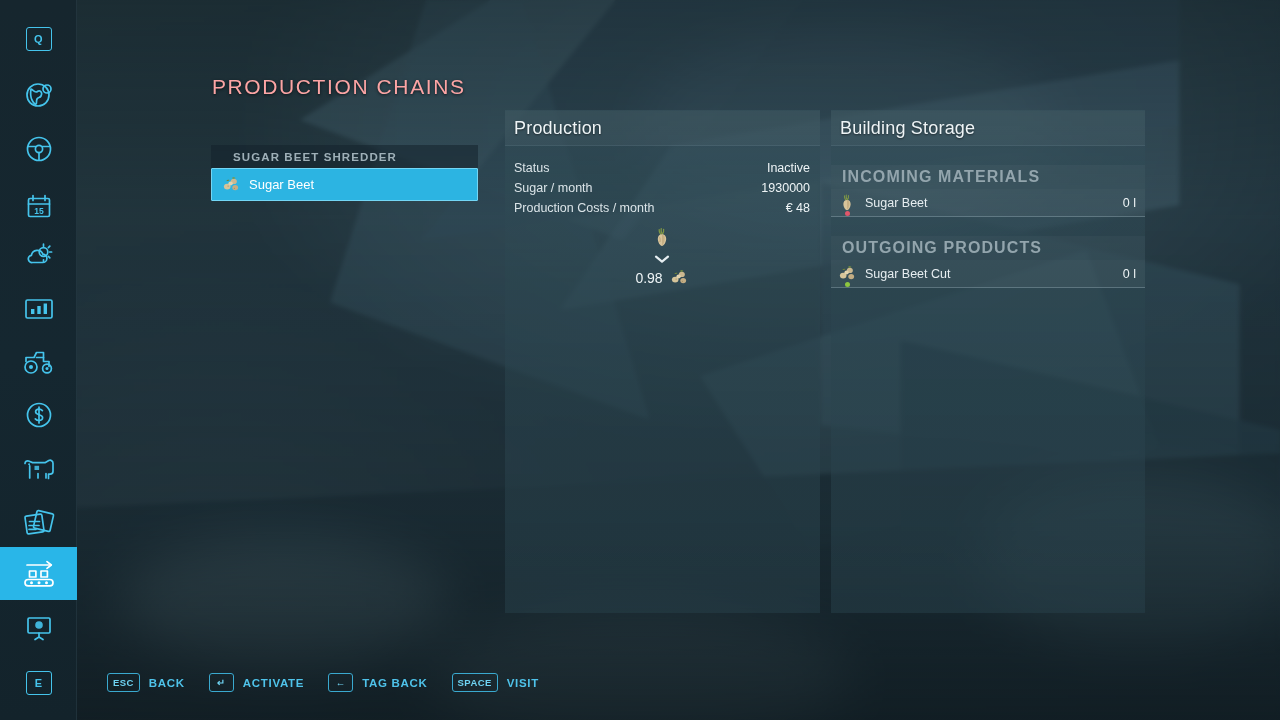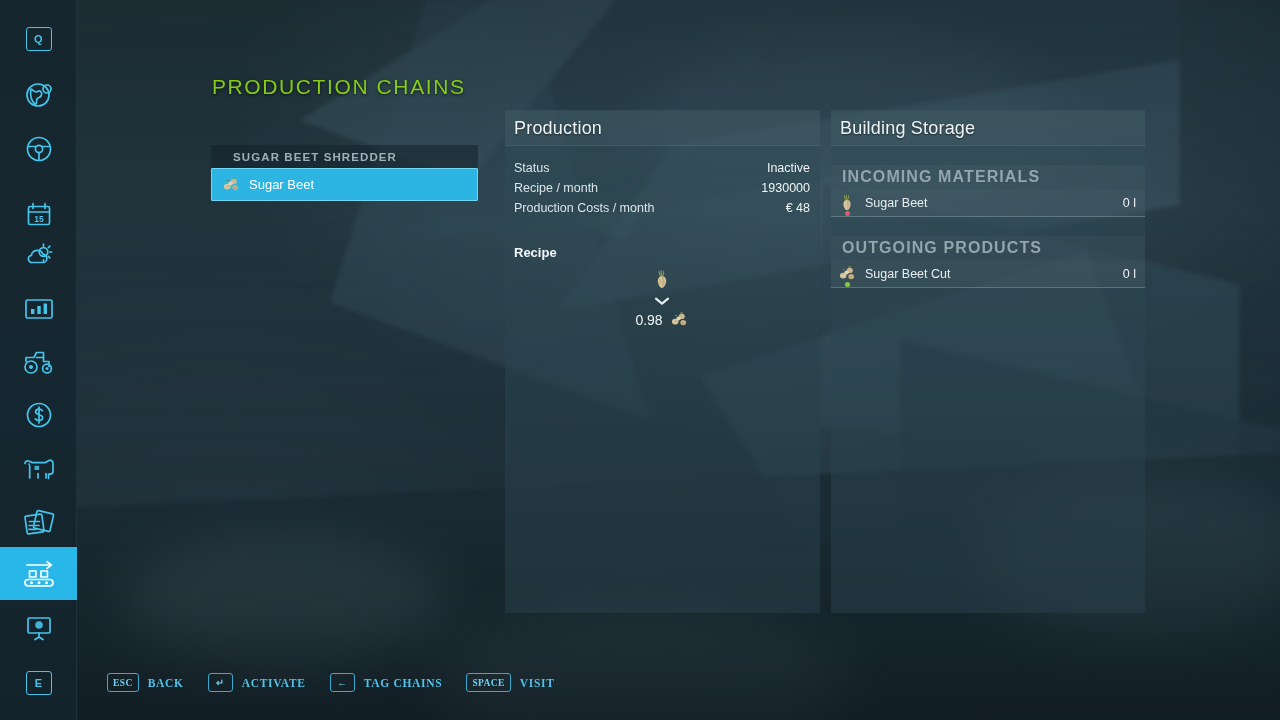--- a/index.html
+++ b/index.html
@@ -55,21 +55,21 @@
   .side-item.active .icf { fill:#ffffff; }
   .keycap {
     width:26px; height:24px; border:1.6px solid #45c4ec; border-radius:3px;
     display:flex; align-items:center; justify-content:center;
     color:#45c4ec; font-size:11px; font-weight:bold; letter-spacing:.3px;
   }
 
   
   #title {
     position:absolute; left:212px; top:75px;
-    color:#84cc16; font-size:21px; letter-spacing:1.6px; font-weight:500;
+    color:#fca5a5; font-size:21px; letter-spacing:1.6px; font-weight:500;
     text-shadow:0 1px 3px rgba(0,0,0,.65);
     z-index:4;
   }
 
   
   #list { position:absolute; left:211px; top:109px; width:267px; z-index:4; }
   #list-header {
     height:23px; background:rgba(20,35,43,.55);
     display:flex; align-items:center; padding-left:22px;
     color:#9fb0b8; font-size:11.5px; font-weight:bold; letter-spacing:1.1px;margin-top:36px;
@@ -135,21 +135,21 @@
   .stor-icon { position:relative; width:20px; height:20px; }
   .dot { position:absolute; left:7px; bottom:-3px; width:5px; height:5px;
          border-radius:50%; }
   .stor-sub { height:22px; display:flex; align-items:center;
               justify-content:flex-end; padding-right:9px;
               color:#dde6ea; font-size:11.5px; }
 
   
   #hints { position:absolute; left:107px; bottom:28px; display:flex;
            align-items:center; gap:24px; z-index:6; }
-  .hint { display:flex; align-items:center; gap:9px;font-family:Liberation Serif, serif; }
+  .hint { display:flex; align-items:center; gap:9px; }
   .hkey {
     min-width:25px; height:19px; padding:0 5px;
     border:1.4px solid #3aa9cf; border-radius:3px;
     display:flex; align-items:center; justify-content:center;
     color:#6fd3f2; font-size:9.5px; font-weight:bold; letter-spacing:.4px;
   }
   .hlabel { color:#4fc3ea; font-size:11.5px; font-weight:bold; letter-spacing:.7px; }
 </style>
 </head>
 <body>
@@ -198,21 +198,21 @@
   </div>
 
   <div class="side-item" style="top:122px;">
     <svg width="30" height="30" viewBox="0 0 30 30">
       <circle class="ic" cx="15" cy="15" r="11.5"></circle>
       <circle class="ic" cx="15" cy="15" r="3.6"></circle>
       <path class="ic" d="M4 12.5h7.6M25.9 12.5h-7.4M15 18.7V26"></path>
     </svg>
   </div>
 
-  <div class="side-item" style="top:188px;">
+  <div class="side-item" style="top:180px;">
     <svg width="30" height="30" viewBox="0 0 30 30">
       <rect class="ic" x="4.5" y="6.5" width="21" height="18" rx="1.5"></rect>
       <path class="ic" d="M4.5 12h21M9 3.5v5M21 3.5v5"></path>
       <text x="15" y="21.5" text-anchor="middle" class="icf" style="font:bold 8.5px 'Liberation Sans',sans-serif">15</text>
     </svg>
   </div>
 
   <div class="side-item" style="top:228px;">
     <svg width="32" height="30" viewBox="0 0 32 30">
       <circle class="ic" cx="20.5" cy="12" r="4.3"></circle>
@@ -315,29 +315,28 @@
   <div class="panel-head">
     <h2>Production</h2>
   </div>
   <div class="panel-body">
 
     <div class="kv">
       <span class="k">Status</span>
       <span class="v">Inactive</span>
     </div>
     <div class="kv">
-      <span class="k">Recipe / month</span>
+      <span class="k">Sugar / month</span>
       <span class="v">1930000</span>
     </div>
     <div class="kv">
       <span class="k">Production Costs / month</span>
       <span class="v">€ 48</span>
     </div>
 
-    <div class="recipe-label">Recipe</div>
 
     <div class="recipe-flow">
       <svg width="18" height="24" viewBox="0 0 18 24">
         <path d="M8.2 2.6c-.4 2 .1 4 .9 5.4M6.2 3.6c-.2 1.9.5 3.6 1.4 4.8M10.6 3.3c.3 1.9-.3 3.7-1.1 4.9" stroke="#7f9746" stroke-width="1.3" fill="none" stroke-linecap="round"></path>
         <path d="M9 8.2c2.6 0 4.2 1.9 4.2 4.6 0 3.3-2.3 7.3-4.2 7.3s-4.2-4-4.2-7.3c0-2.7 1.6-4.6 4.2-4.6z" fill="#d8c49b"></path>
         <path d="M9 8.4c1.6.2 2.7 1.8 2.7 4.3 0 2.8-1.6 6.2-2.7 6.6z" fill="#c6af84"></path>
         <path d="M6.6 11.2c.6 1.4.7 3.3.3 4.8" stroke="#b49b6f" stroke-width=".8" fill="none"></path>
       </svg>
 
       <svg class="chev" viewBox="0 0 16 10">
@@ -402,19 +401,19 @@
   <div class="hint">
     <span class="hkey">ESC</span>
     <span class="hlabel">BACK</span>
   </div>
   <div class="hint">
     <span class="hkey">↵</span>
     <span class="hlabel">ACTIVATE</span>
   </div>
   <div class="hint">
     <span class="hkey">←</span>
-    <span class="hlabel">TAG CHAINS</span>
+    <span class="hlabel">TAG BACK</span>
   </div>
   <div class="hint">
     <span class="hkey">SPACE</span>
     <span class="hlabel">VISIT</span>
   </div>
 </div>
 
 </body></html>

